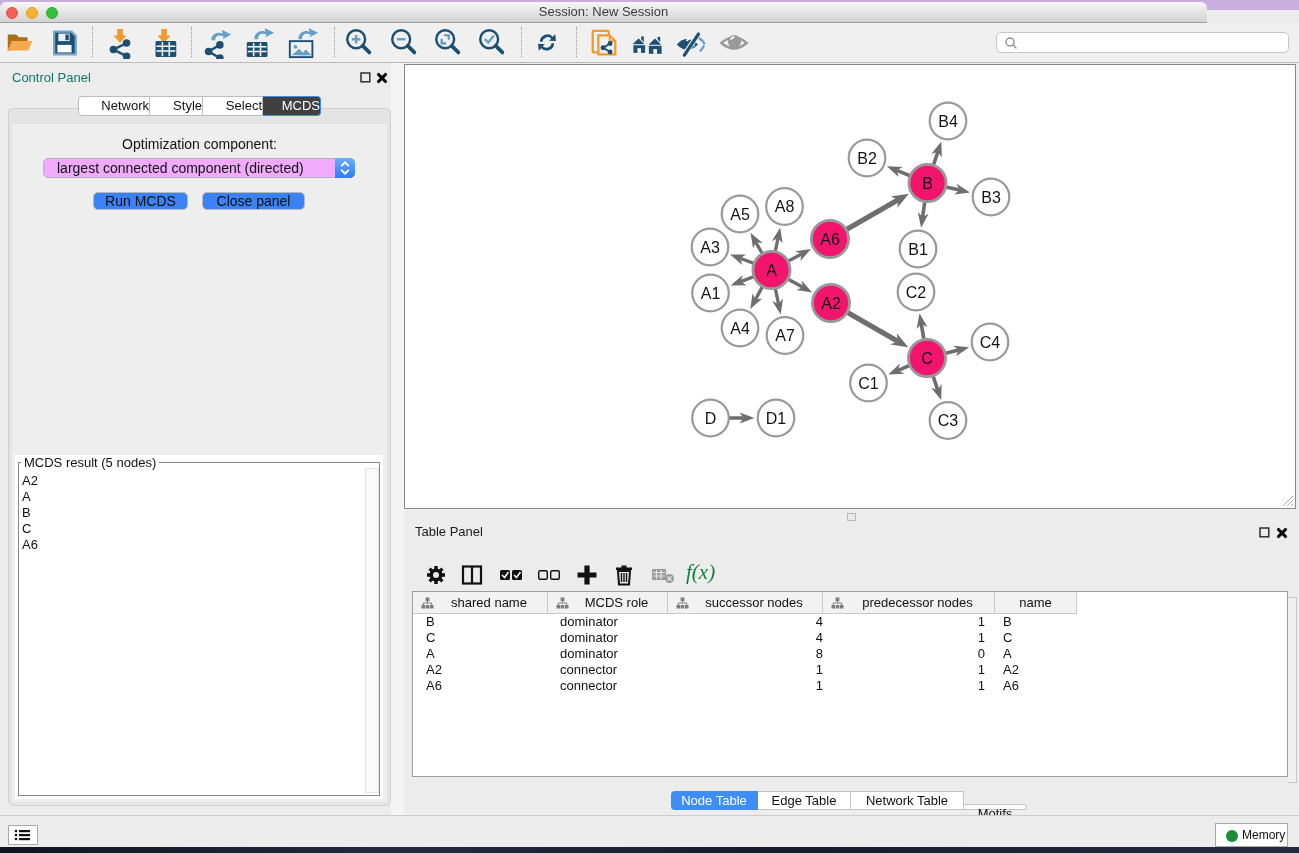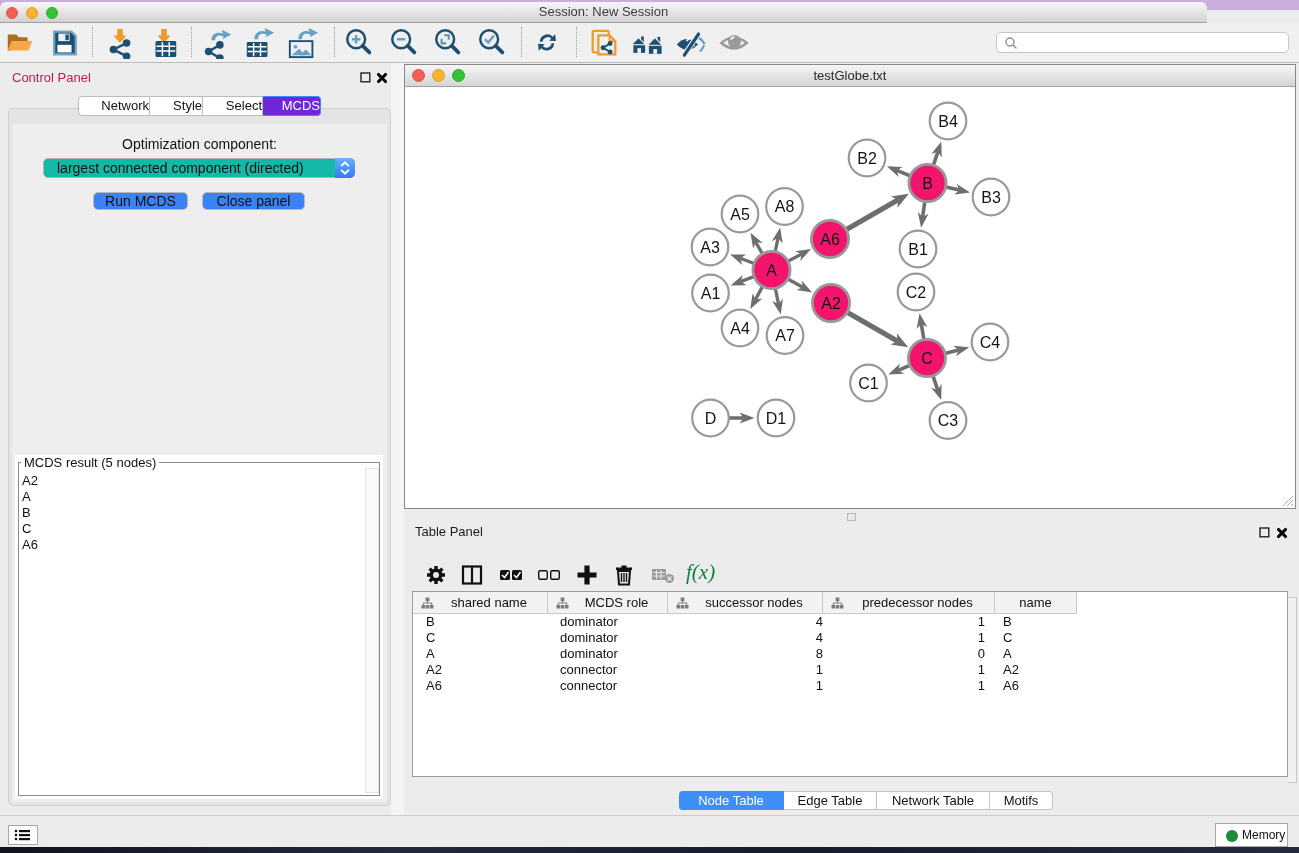--- a/index.html
+++ b/index.html
@@ -16,31 +16,31 @@
 
 #toolbar { left:0; top:23px; width:1299px; height:40px; background:#f0f0f0; border-bottom:1px solid #bcbcbc; }
 .tsep { position:absolute; top:4px; height:30px; width:0; border-left:1px dotted #9a9a9a; }
 .ticon { position:absolute; top:4px; }
 #searchbox { position:absolute; left:996px; top:9px; width:293px; height:21px; background:#fff;
   border:1px solid #c6c6c6; border-radius:5px; }
 #searchbox svg { position:absolute; left:7px; top:3px; }
 
 #mainbg { left:0; top:63px; width:1299px; height:752px; background:#ececec; }
 
-#cp-title { left:12px; top:70px; font-size:13px; color:#be185d; }
+#cp-title { left:12px; top:70px; font-size:13px; color:#0f766e; }
 #cp-tabs { left:78px; top:96px; height:20px; display:flex; font-size:13px; }
 #cp-tabs div { border:1px solid #bcbcbc; border-left:none; background:#fff; color:#111;
   line-height:18px; text-align:right; }
 #cp-tabs div:first-child { border-left:1px solid #bcbcbc; border-radius:4px 0 0 4px; }
-#cp-tabs div.sel { background:#6d28d9; color:#fff; border-color:#3f8df6; border-radius:0 4px 4px 0; }
+#cp-tabs div.sel { background:#404040; color:#fff; border-color:#3f8df6; border-radius:0 4px 4px 0; }
 #cp-pane { left:8px; top:108px; width:383px; height:698px; background:#e4e4e4;
   border:1px solid #d0d0d0; border-radius:5px; }
 #cp-inner { left:12px; top:124px; width:375px; height:678px; background:#eeeeee; }
 #optlabel { left:0px; top:136px; width:399px; text-align:center; font-size:14px; color:#111; }
-#dropdown { left:43px; top:158px; width:312px; height:20px; background:#14b8a6; border:1px solid #b4b4b4;
+#dropdown { left:43px; top:158px; width:312px; height:20px; background:#f0abfc; border:1px solid #b4b4b4;
   border-radius:5px; font-size:14px; color:#111; line-height:18px; padding-left:13px; }
 #dropdown .step { position:absolute; right:-1px; top:-1px; width:20px; height:20px;
   background:linear-gradient(#6aaefc,#2f7cf5); border-radius:0 5px 5px 0; }
 .btn { position:absolute; height:18px; background:#3b82f6; border:1px solid #b9b9b9; border-radius:5px;
   font-size:14px; color:#111; text-align:center; line-height:16px; }
 
 #resultpanel { left:15px; top:455px; width:368px; height:344px; background:#fff; }
 #fieldset { position:absolute; left:3px; top:7px; width:362px; height:334px; border:1px solid #8a8a8a; }
 #fieldlegend { position:absolute; left:6px; top:0px; background:#fff; padding:0 3px; font-size:13px; color:#111; }
 #mcdslist { position:absolute; left:7px; top:18px; font-size:13px; color:#111; line-height:16px; }
@@ -63,21 +63,21 @@
   border-bottom:1px solid #c9c9c9; font-size:13px; color:#111; text-align:center; line-height:21px; }
 .hico { position:absolute; left:8px; top:5px; }
 .row { position:absolute; font-size:13px; color:#111; height:16px; line-height:16px; }
 .cl { position:absolute; }
 .cr { position:absolute; text-align:right; }
 
 #btabs { left:671px; top:791px; height:19px; display:flex; font-size:13px; }
 #btabs div { border:1px solid #c3c3c3; border-left:none; background:#fff; color:#111;
   line-height:17px; text-align:center; }
 #btabs div.sel { background:#3f8df6; color:#fff; border-color:#3f8df6; border-radius:4px 0 0 4px; }
-#btabs div:last-child { border-radius:0 4px 4px 0; }
+#btabs div:last-child { border-radius:0 4px 4px 0;margin-top:13px; }
 
 #statusbar { left:0; top:815px; width:1299px; height:32px; background:#ececec; border-top:1px solid #cccccc; }
 #listbtn { position:absolute; left:8px; top:9px; width:30px; height:20px; background:#fdfdfd; border:1px solid #a9a9a9; }
 #membtn { position:absolute; left:1215px; top:7px; width:73px; height:24px; background:#fdfdfd;
   border:1px solid #a9a9a9; font-size:13px; color:#111; }
 #membtn .dot { position:absolute; left:10px; top:6px; width:12px; height:12px; border-radius:50%; background:#1d8c3a; }
 #membtn .t { position:absolute; left:26px; top:4px; font-size:12px; }
 #bottomstrip { left:0; top:847px; width:1299px; height:6px;
   background:linear-gradient(90deg,#11131f,#232a3e 30%,#161c2c 60%,#252b3f); }
 </style>
@@ -241,26 +241,20 @@
 <div class="btn" style="left:93px; top:192px; width:95px;">Run MCDS</div>
 <div class="btn" style="left:202px; top:192px; width:103px;">Close panel</div>
 <div class="abs" id="resultpanel">
   <div id="fieldset"></div>
   <div id="fieldlegend">MCDS result (5 nodes)</div>
   <div id="mcdslist">A2<br>A<br>B<br>C<br>A6</div>
   <div id="resultscroll"></div>
 </div>
 
 <div class="abs" id="netwin">
-  <div id="nettitle">
-    <div class="t">testGlobe.txt</div>
-    <div class="slight" style="left:7px; background:#f15f55; border:1px solid #d9554e;"></div>
-    <div class="slight" style="left:27px; background:#f5b32e; border:1px solid #dda02b;"></div>
-    <div class="slight" style="left:47px; background:#34c338; border:1px solid #2cab32;"></div>
-  </div>
   <div id="netcontent"><svg width="890" height="421" xmlns="http://www.w3.org/2000/svg" font-family="Liberation Sans, sans-serif">
         <line x1="366.5" y1="182.0" x2="335.7" y2="193.6" stroke="#6e6e6e" stroke-width="3.3"></line>
         <polygon points="325.6,197.4 337.7,187.0 335.7,193.6 341.6,197.3" fill="#6e6e6e"></polygon>
         <line x1="366.5" y1="182.0" x2="335.3" y2="170.3" stroke="#6e6e6e" stroke-width="3.3"></line>
         <polygon points="325.1,166.5 341.1,166.6 335.3,170.3 337.3,176.9" fill="#6e6e6e"></polygon>
         <line x1="366.5" y1="182.0" x2="350.8" y2="154.2" stroke="#6e6e6e" stroke-width="3.3"></line>
         <polygon points="345.5,144.7 357.7,155.1 350.8,154.2 348.1,160.5" fill="#6e6e6e"></polygon>
         <line x1="366.5" y1="182.0" x2="373.0" y2="150.1" stroke="#6e6e6e" stroke-width="3.3"></line>
         <polygon points="375.2,139.6 377.6,155.4 373.0,150.1 366.8,153.2" fill="#6e6e6e"></polygon>
         <line x1="366.5" y1="182.0" x2="350.4" y2="211.6" stroke="#6e6e6e" stroke-width="3.3"></line>
@@ -452,21 +446,21 @@
 <span class="cl" style="left:13px;">A6</span>
       <span class="cl" style="left:147px;">connector</span>
 <span class="cr" style="left:310px; width:100px;">1</span>
       <span class="cr" style="left:472px; width:100px;">1</span>
 <span class="cl" style="left:590px;">A6</span>
     </div>
   </div>
 <div class="abs" id="tblscroll"></div>
 
 <div class="abs" id="btabs">
-  <div class="sel" style="width:105px;margin-left:8px;">Node Table</div>
+  <div class="sel" style="width:87px;">Node Table</div>
     <div style="width:93px;">Edge Table</div>
     <div style="width:113px;">Network Table</div>
     <div style="width:63px;">Motifs</div>
 </div>
 
 <div class="abs" id="statusbar">
   <div id="listbtn"><svg width="28" height="18" viewBox="0 0 28 18">
         <circle cx="7" cy="5" r="1.3" fill="#111"></circle>
         <rect x="10" y="4" width="11" height="2.2" fill="#111"></rect>
         <circle cx="7" cy="9" r="1.3" fill="#111"></circle>

